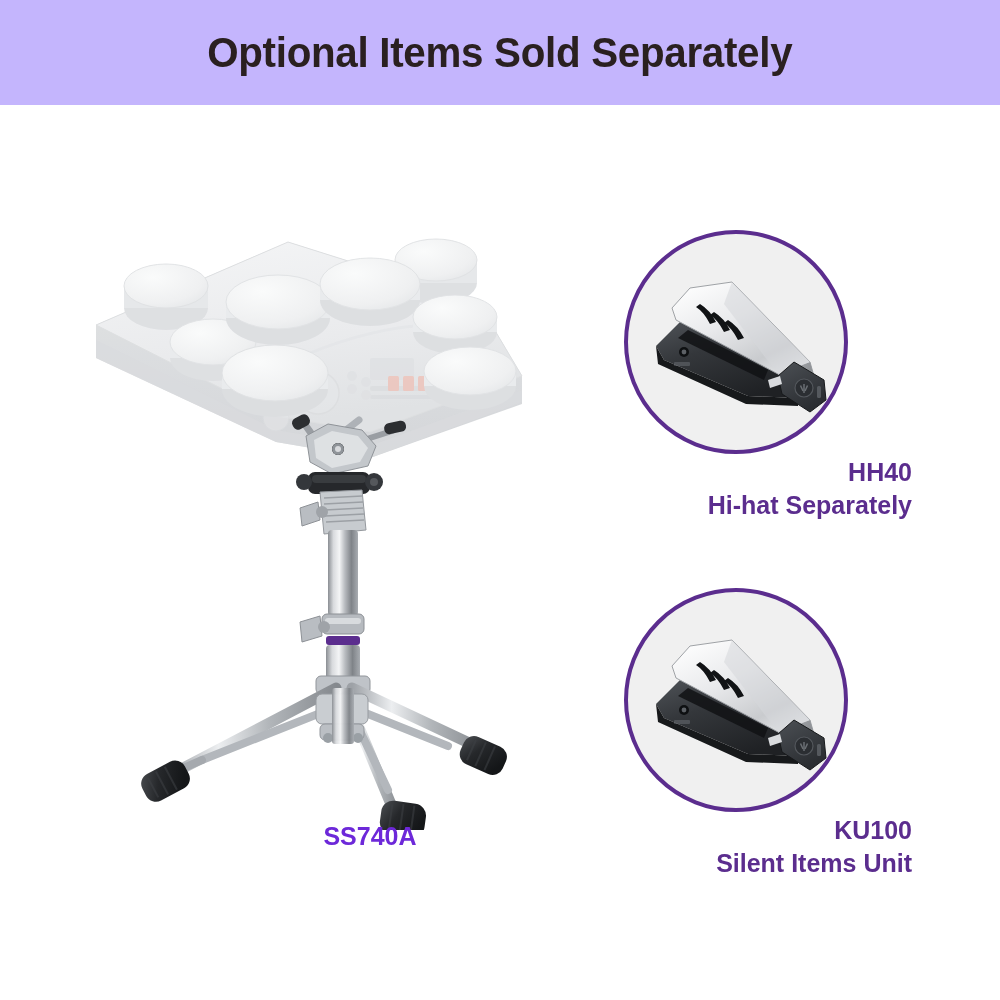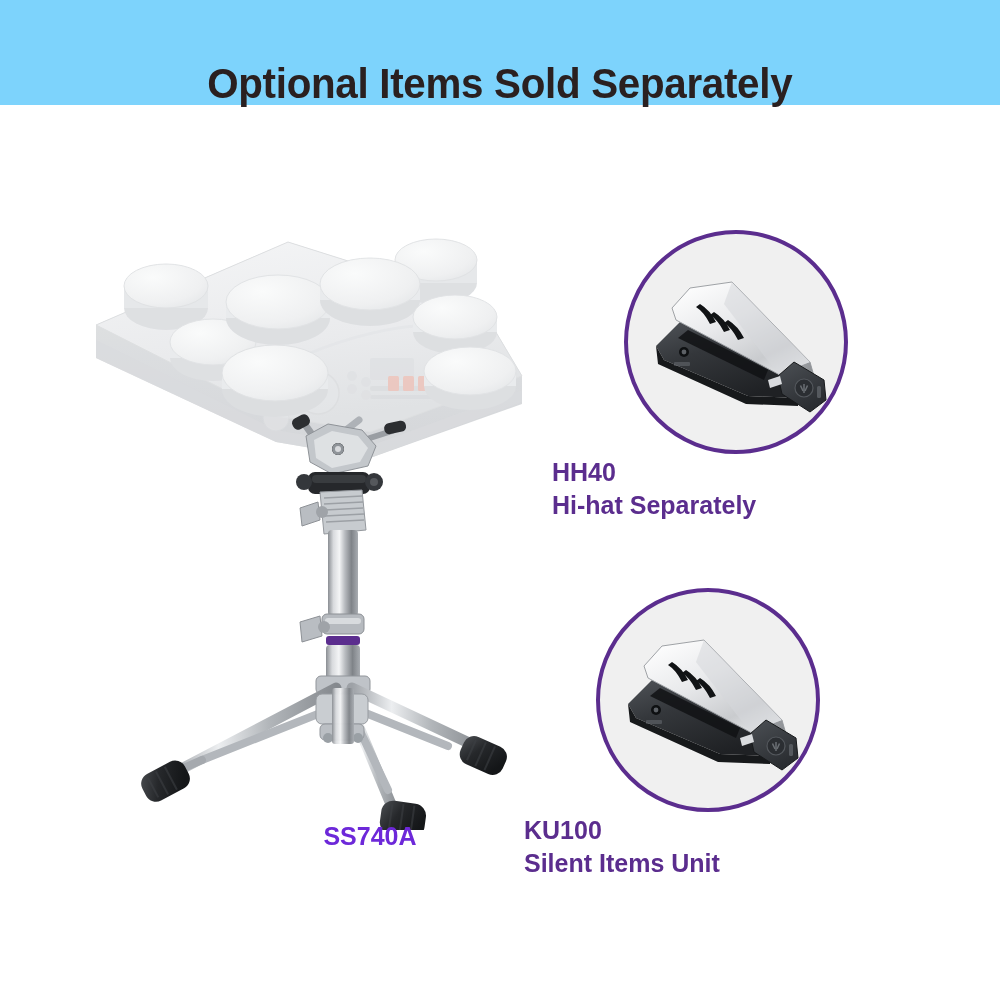--- a/index.html
+++ b/index.html
@@ -6,22 +6,22 @@
   body{
     width:1000px;height:1000px;background:#ffffff;
     font-family:"Liberation Sans",sans-serif;
     overflow:hidden;position:relative;
   }
   #page{position:relative;width:1000px;height:1000px;background:#fff;}
 
   
   .header-band{
     position:absolute;left:0;top:0;width:1000px;height:105px;
-    background:#7dd3fc;
-    display:flex;align-items:flex-end;justify-content:center;
+    background:#c4b5fd;
+    display:flex;align-items:center;justify-content:center;
   }
   .header-title{
     font-size:42px;font-weight:bold;color:#2a2020;
     letter-spacing:-0.3px;transform:scaleX(0.96);
     white-space:nowrap;line-height:1;
   }
 
   
   .left-product{position:absolute;left:70px;top:190px;width:470px;height:640px;}
   .left-caption{
@@ -31,21 +31,21 @@
   }
 
   
   .badge{position:absolute;}
   .badge-circle{
     position:absolute;left:0;top:0;width:216px;height:216px;
     border:4px solid #5b2d8e;border-radius:50%;
     background:#f0f0f0;overflow:hidden;
   }
   .badge-caption{
-    position:absolute;left:-72px;width:360px;text-align:left;
+    position:absolute;left:-72px;width:360px;text-align:right;
     color:#5b2d8e;font-weight:bold;font-size:25px;line-height:1.30;
   }
   .cap-line{display:block;}
 
   svg{display:block;}
 </style>
 </head>
 <body>
 
 <div id="page">
@@ -322,21 +322,21 @@
 
         <path d="M140 146 L152 142 L154 150 L142 154 Z" fill="#d9dbde"></path>
       </svg>
     </div>
     <div class="badge-caption" style="top:226px;">
       <span class="cap-line">HH40</span>
       <span class="cap-line">Hi-hat Separately</span>
     </div>
   </div>
 
-  <div class="badge" style="left:596px;top:588px;width:216px;height:216px;">
+  <div class="badge" style="left:624px;top:588px;width:216px;height:216px;">
     <div class="badge-circle">
       <svg width="216" height="216" viewBox="0 0 216 216">
         <defs>
           <linearGradient id="plateB" x1="0.1" y1="0" x2="0.8" y2="1">
             <stop offset="0%" stop-color="#ffffff"></stop>
             <stop offset="40%" stop-color="#e9eaec"></stop>
             <stop offset="75%" stop-color="#c9cbce"></stop>
             <stop offset="100%" stop-color="#eceef0"></stop>
           </linearGradient>
           <linearGradient id="plateEdgeB" x1="0" y1="0" x2="1" y2="0.3">

